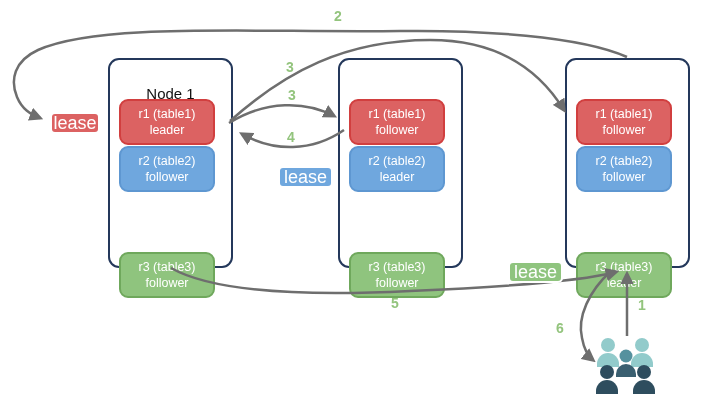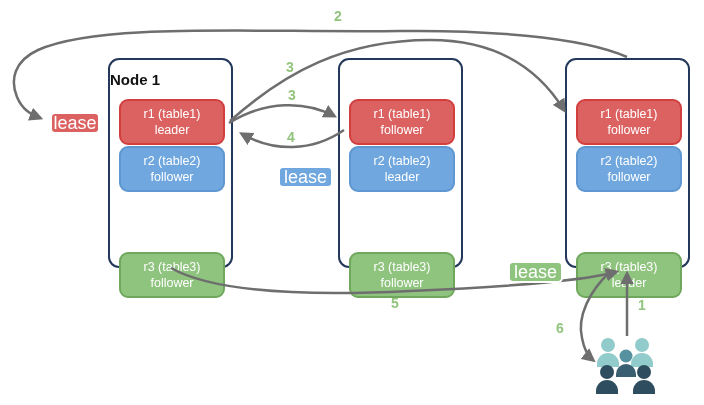--- a/index.html
+++ b/index.html
@@ -3,22 +3,22 @@
 <meta charset="utf-8">
 <style>
   html,body{margin:0;padding:0;background:#fff;}
   .canvas{position:relative;width:704px;height:405px;background:#ffffff;
           font-family:"Liberation Sans",sans-serif;overflow:hidden;}
   
   .arrows{position:absolute;left:0;top:0;width:704px;height:405px;z-index:4;pointer-events:none;}
   
   .node{position:absolute;top:58px;width:125px;height:210px;background:#fff;
         border:2px solid #24385B;border-radius:11px;box-sizing:border-box;z-index:1;}
-  .node-title{font-weight:bold;font-size:15px;color:#111;margin-top:11px;}
-  .replica{position:absolute;left:9px;width:106px;height:46px;border-radius:9px;box-sizing:border-box;
+  .node-title{text-align:center;font-weight:normal;font-size:15px;color:#111;margin-top:25px;}
+  .replica{position:absolute;left:9px;width:96px;height:46px;border-radius:9px;box-sizing:border-box;
            border:2px solid;color:#fff;text-align:center;font-size:12.5px;line-height:1.3;
            display:flex;flex-direction:column;justify-content:center;}
   .replica.row0{top:39px}.replica.row1{top:86px}.replica.row2{top:151px}
   .red{background:#DC6262;border-color:#D13F3F;}
   .blue{background:#6FA7DE;border-color:#5E97D1;}
   .green{background:#8FC47E;border-color:#6FA85C;margin-top:41px;}
   
   .lease{position:absolute;height:22px;border-radius:5px;color:#fff;font-size:18px;
          text-align:center;line-height:19px;box-sizing:border-box;border:2px solid;z-index:5;}
   

